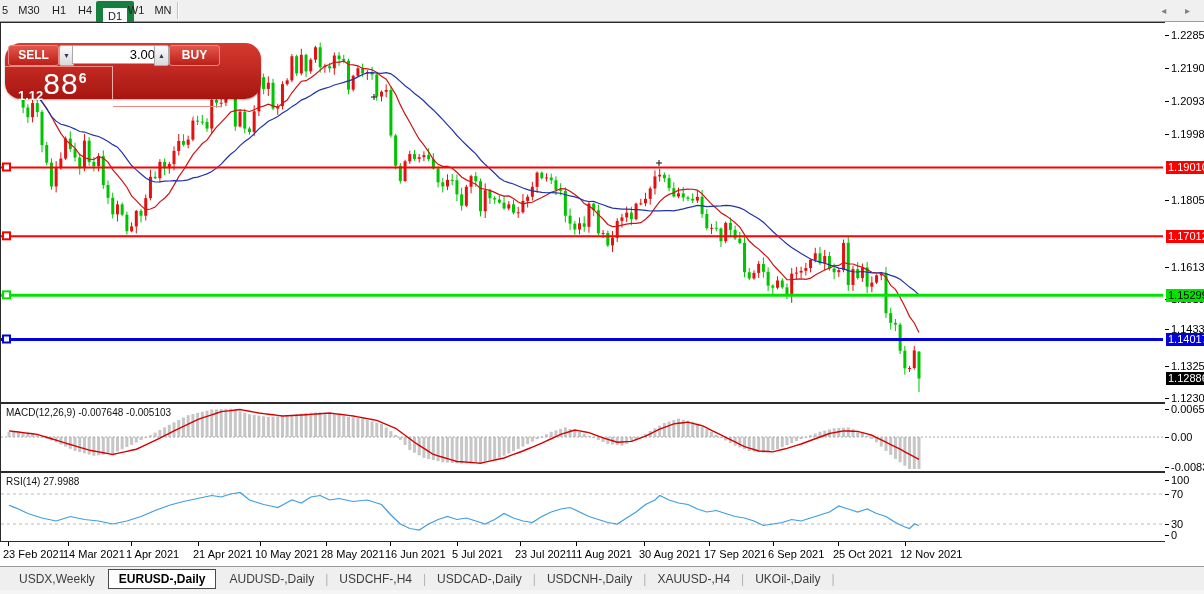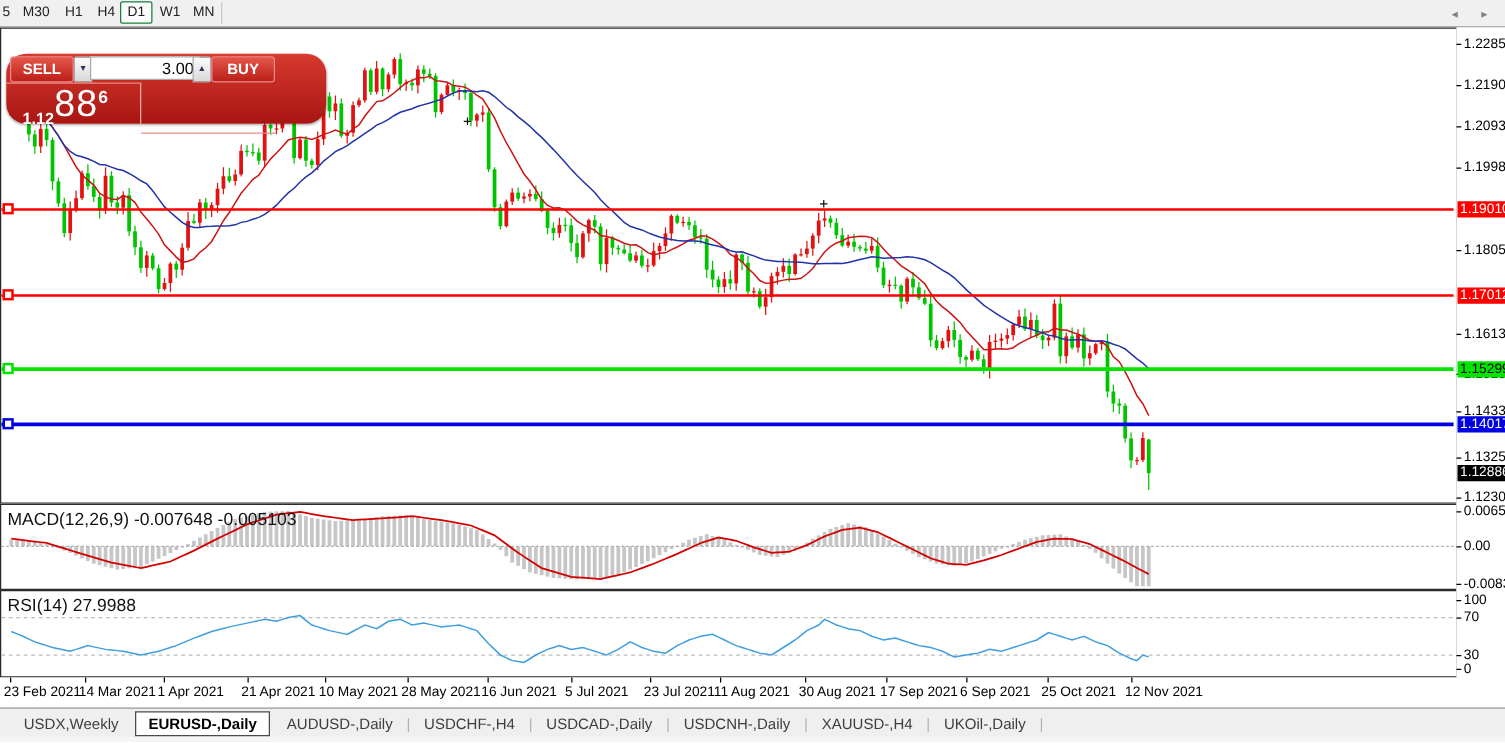--- a/index.html
+++ b/index.html
@@ -1,28 +1,28 @@
 <!DOCTYPE html>
 <html><head>
 <meta charset="utf-8">
 <style>
   html,body{margin:0;padding:0;background:#fff;}
   #app{position:relative;width:1204px;height:594px;font-family:"Liberation Sans",sans-serif;overflow:hidden;background:#fff;}
   
   #toolbar{position:absolute;left:0;top:0;width:1204px;height:21px;background:#f0f0f0;border-bottom:1px solid #9a9a9a;}
   .tf-btn{position:absolute;top:1px;height:18px;line-height:18px;font-size:11px;color:#222;text-align:center;cursor:default;}
-  .tf-btn.sel{background:#fbfbfb;border:1px solid #15803d;border-radius:2px;top:1px;height:16px;line-height:16px;}
+  .tf-btn.sel{background:#fbfbfb;border:7px solid #15803d;border-radius:2px;top:1px;height:16px;line-height:16px;}
   .tb-sep{position:absolute;top:2px;width:1px;height:17px;background:#c0c0c0;border-right:1px solid #fff;}
   
   .panel{position:absolute;left:0;width:1164px;background:#fff;border:1px solid #2b2b2b;}
   #main-panel{top:22px;height:379px;}
   #macd-panel{top:403px;height:67px;}
   #rsi-panel{top:472px;height:68px;}
   .panel svg{position:absolute;left:0;top:0;}
-  .ind-label{position:absolute;left:5px;top:3px;font-size:14px;color:#111;z-index:3;white-space:nowrap;}
+  .ind-label{position:absolute;left:5px;top:3px;font-size:10px;color:#111;z-index:3;white-space:nowrap;}
   
   #sym-header{position:absolute;left:6px;top:27px;font-size:12px;color:#111;z-index:5;white-space:nowrap;}
   #sym-header .tri{font-size:9px;margin-right:5px;color:#000;}
   #sym-header b{font-weight:bold;margin-right:8px;}
   
   #trade-panel{position:absolute;left:5px;top:43px;width:256px;height:56px;z-index:6;border-radius:16px;
     background:linear-gradient(#d63a30,#a81511);box-shadow:0 1px 2px rgba(0,0,0,.35);}
   .tp-btn{position:absolute;top:2px;height:19px;line-height:19px;color:#fff;font-size:12px;font-weight:bold;text-align:center;
     background:linear-gradient(#e4564a,#bb1f18);border:1px solid #e88;border-radius:3px;cursor:pointer;}
   #sell-btn{left:3px;width:49px;}

